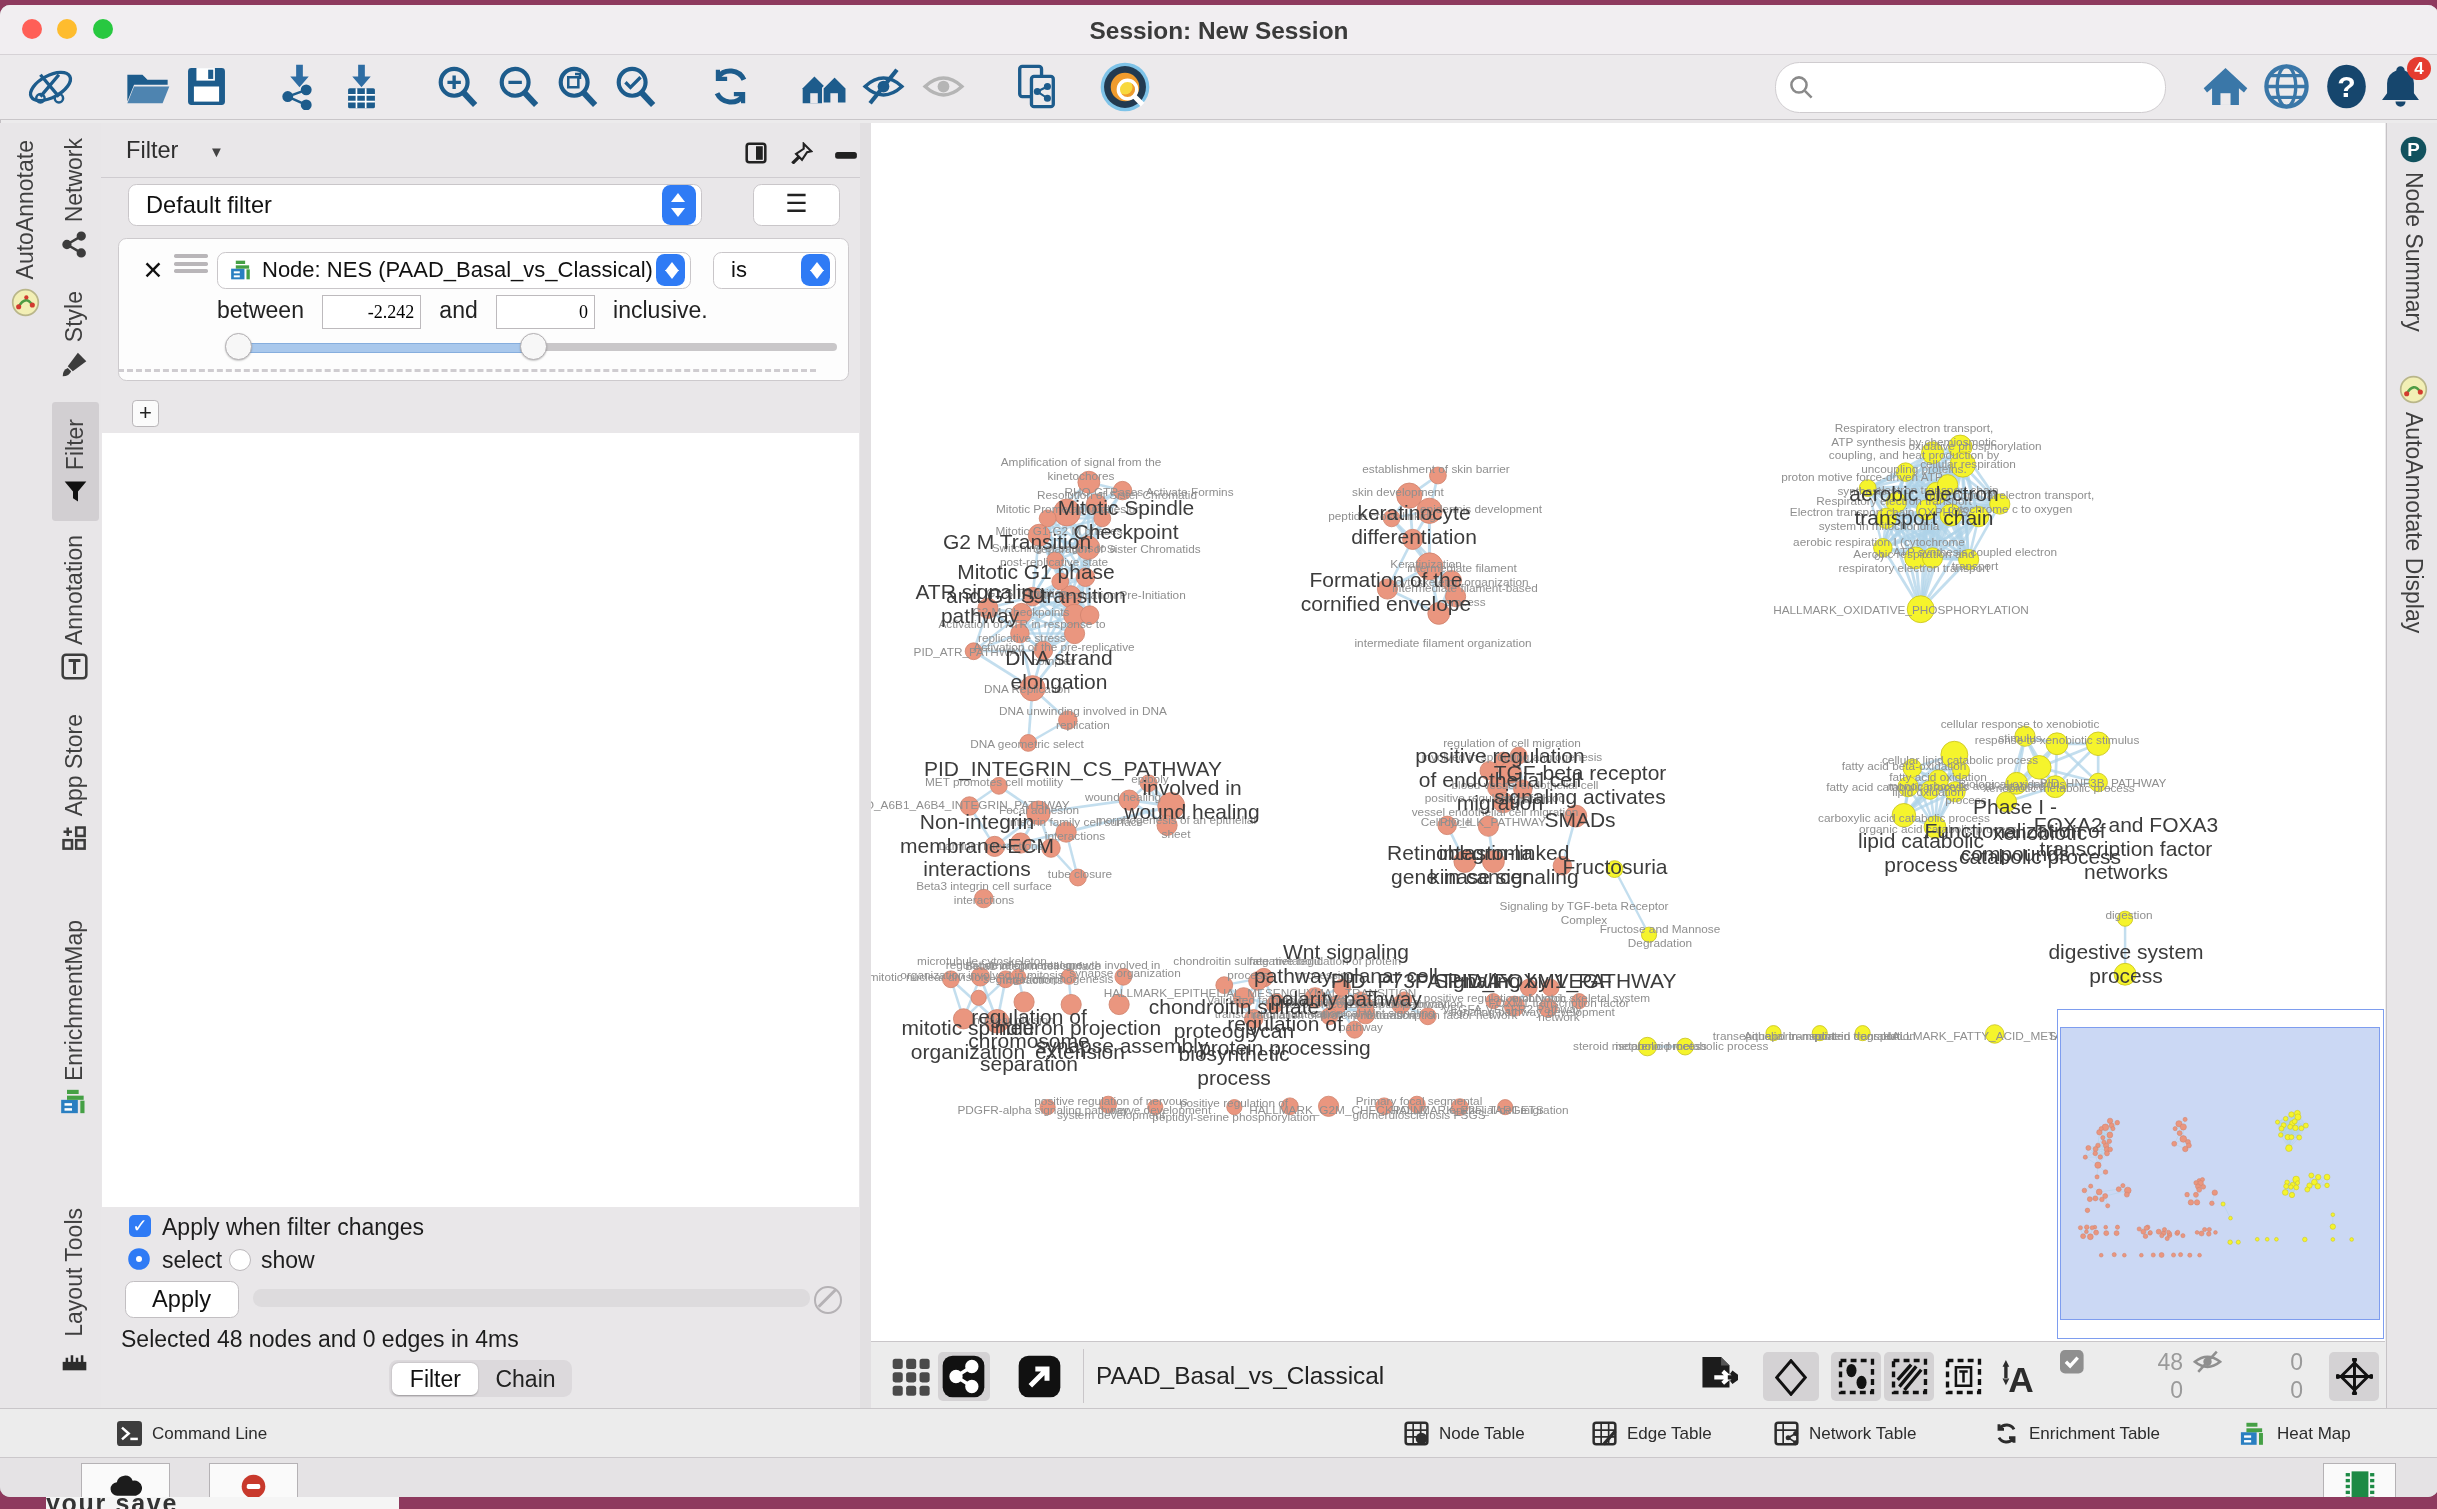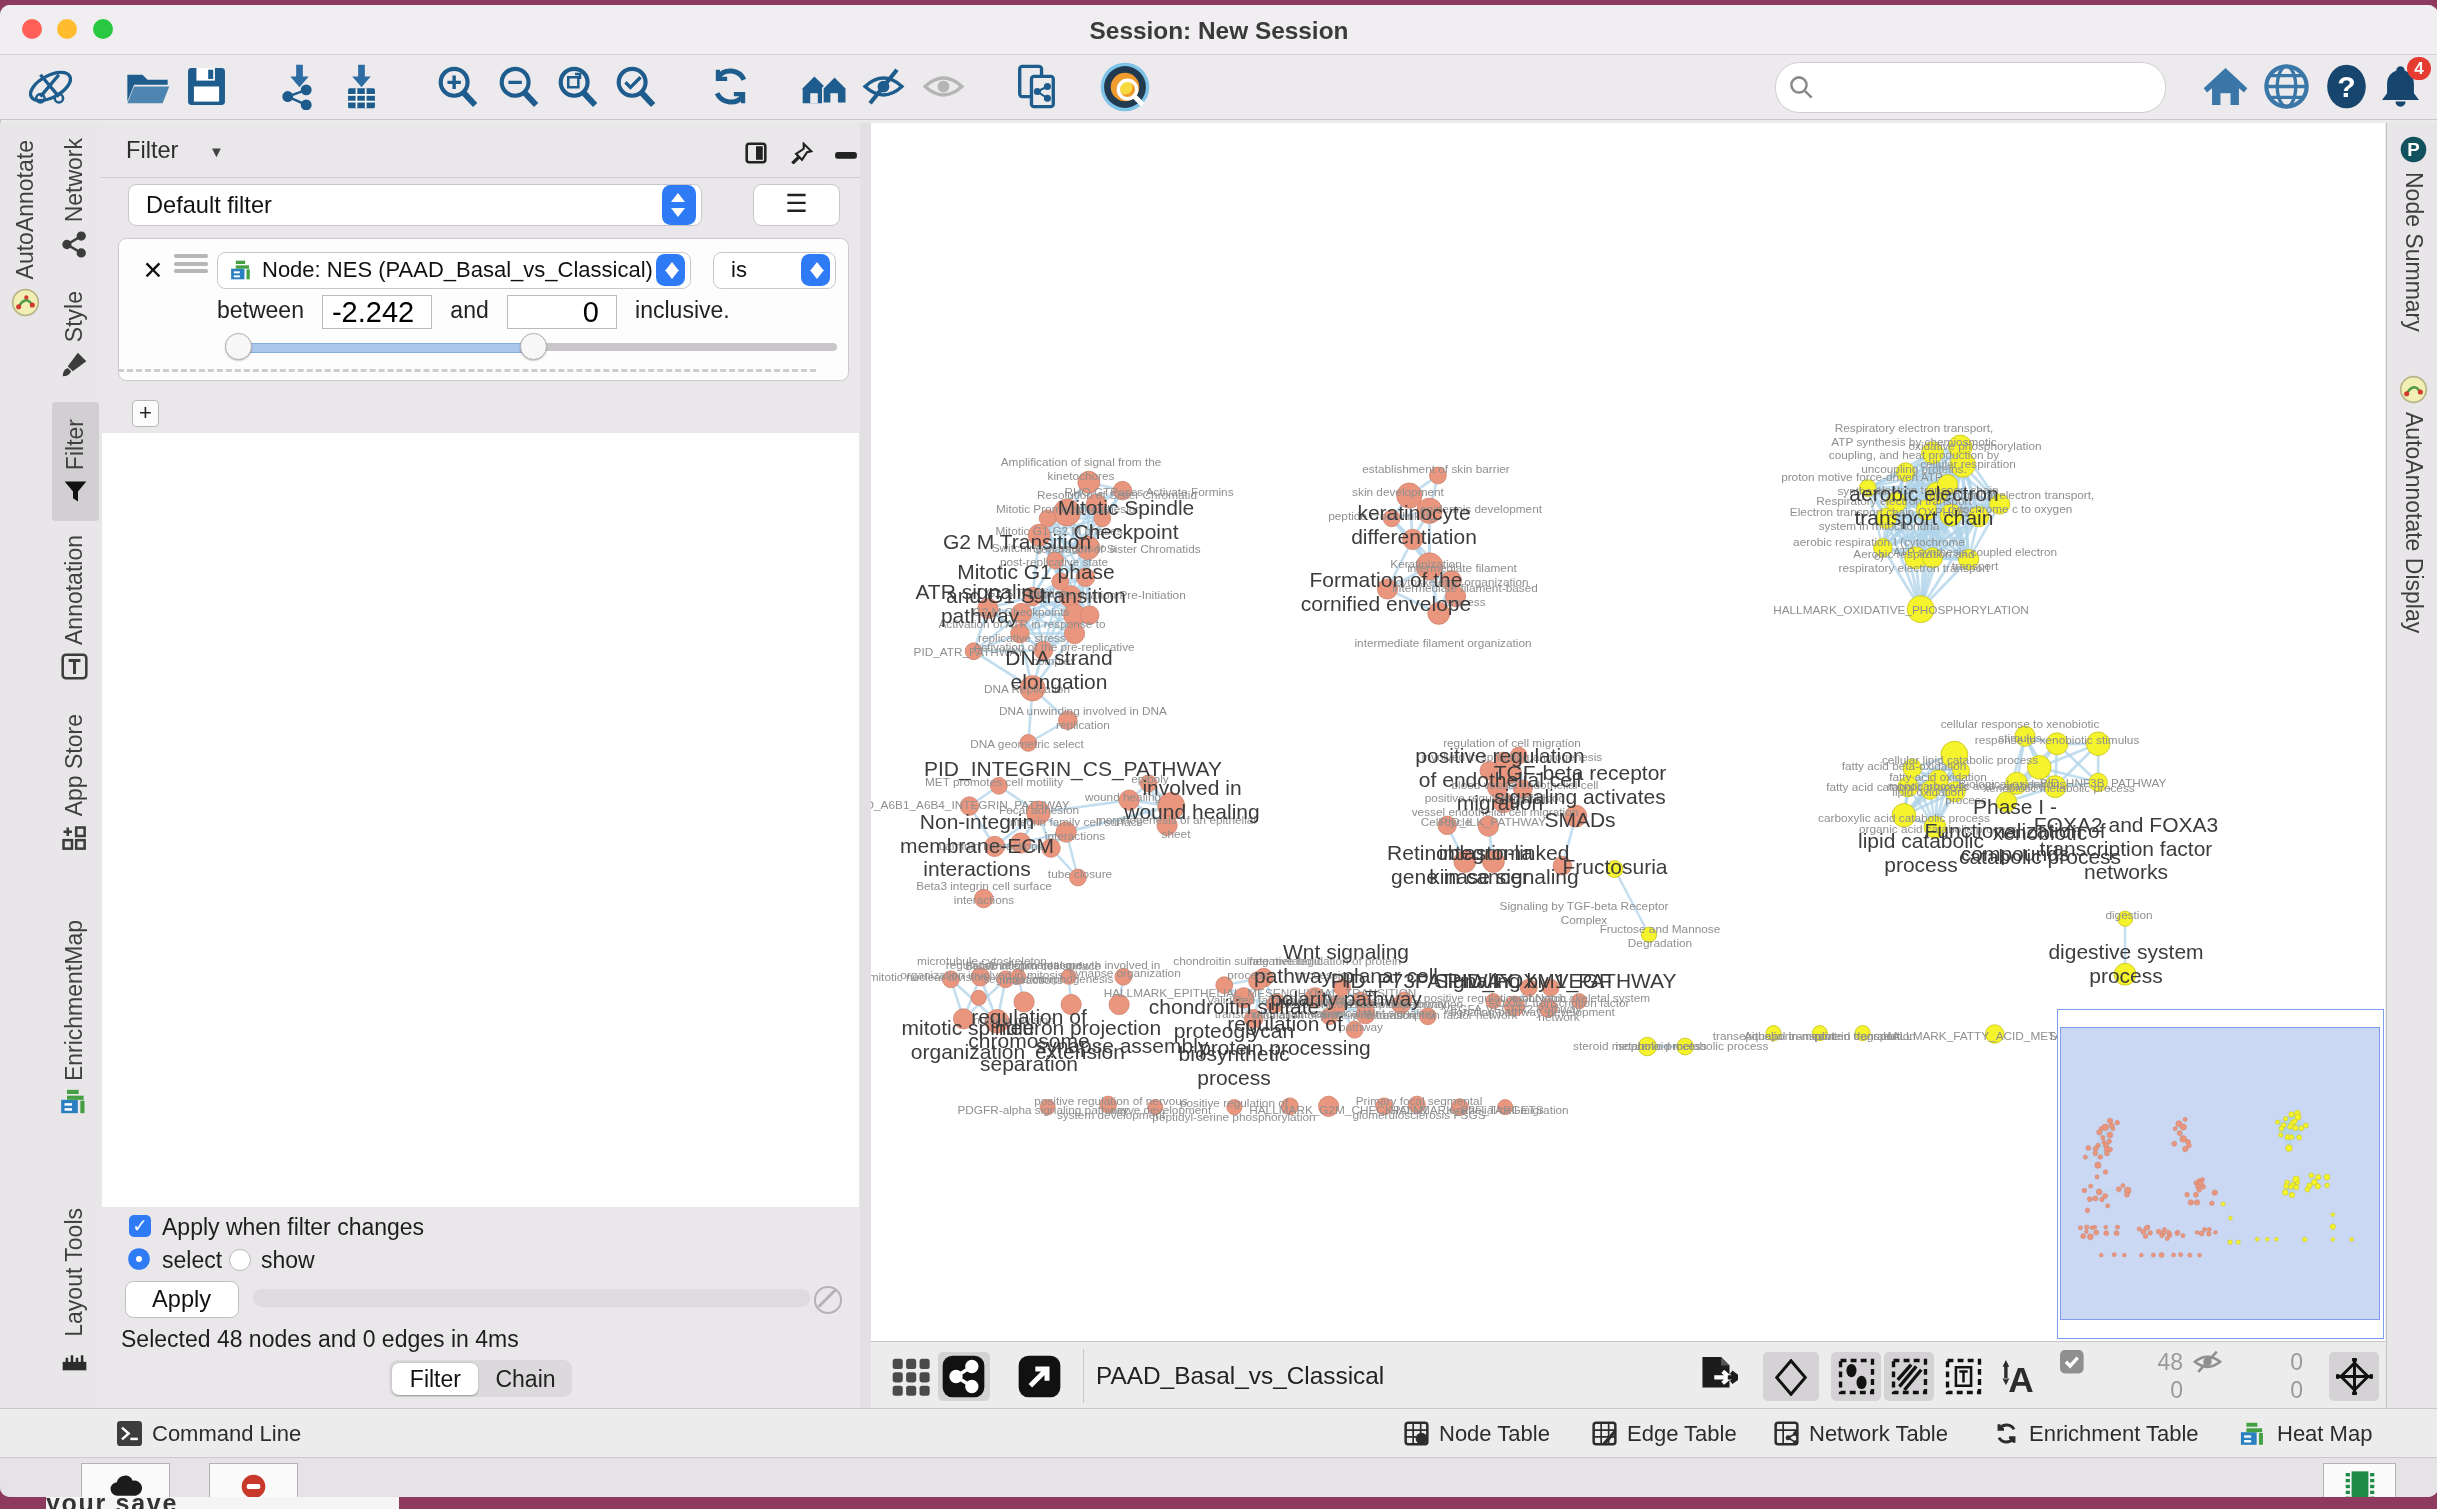--- a/index.html
+++ b/index.html
@@ -36,21 +36,21 @@
   .combo{position:absolute;background:#fff;border:0.8px solid #c9c6c9;border-radius:8.4px;}
   .combo .txt{position:absolute;left:17px;top:50%;transform:translateY(-50%);font-size:23.6px;color:#111;white-space:nowrap;overflow:hidden;}
   .stepper{position:absolute;right:5px;top:50%;transform:translateY(-50%);width:34px;height:40px;background:#2f7bf5;border-radius:8.4px;}
   .stepper:before{content:"";position:absolute;left:9.3px;top:7.6px;border:7.6px solid transparent;border-bottom:9.3px solid #fff;border-top:none;}
   .stepper:after{content:"";position:absolute;left:9.3px;bottom:7.6px;border:7.6px solid transparent;border-top:9.3px solid #fff;border-bottom:none;}
   #menu-btn{position:absolute;left:652px;top:61px;width:85px;height:40px;background:#fff;border:0.8px solid #c9c6c9;border-radius:8.4px;text-align:center;font-size:25px;color:#222;line-height:37px;font-weight:bold;}
   #cond-box{position:absolute;left:17px;top:115px;width:729px;height:141px;background:#fdfdfd;border:0.8px solid #cdcacd;border-radius:8.4px;}
   #cond-x{position:absolute;left:23.6px;top:17px;font-size:25px;font-weight:bold;color:#111;}
   .hbar{position:absolute;left:55px;width:34px;height:4.2px;background:#b9b6b9;border-radius:1.7px;}
   #between-row{position:absolute;left:98px;top:56px;font-size:23px;color:#222;}
-  .numfield{display:inline-block;width:89px;height:30px;border:0.8px solid #bdbabd;background:#fff;font-size:29px;text-align:right;padding-right:17px;vertical-align:middle;}
+  .numfield{display:inline-block;width:89px;height:30px;border:0.8px solid #bdbabd;background:#fff;font-size:18px;text-align:right;padding-right:6px;vertical-align:middle;font-family:Liberation Serif, serif;}
   #slider{position:absolute;left:109px;top:94px;width:609px;height:25px;}
   #slider .track{position:absolute;left:0;top:10px;width:100%;height:7.6px;background:#c9c7c9;border-radius:4.2px;}
   #slider .fill{position:absolute;top:10px;height:7.6px;background:#a9c8ec;border:0.8px solid #86aede;border-radius:4.2px;}
   #slider .thumb{position:absolute;top:0;width:25px;height:25px;background:#f7f7f7;border:0.8px solid #b3b0b3;border-radius:50%;box-shadow:0 0.8px 1.7px rgba(0,0,0,.25);}
   #dash-sep{position:absolute;left:17px;top:246px;width:698px;border-top:3.4px dashed #cfccd0;}
   #add-btn{position:absolute;left:31px;top:277px;width:25px;height:25px;background:#fbfbfb;border:0.8px solid #b9b6b9;border-radius:4.2px;font-size:22px;line-height:23.6px;text-align:center;color:#222;}
   #fp-white{position:absolute;left:0.8px;top:310px;width:757px;height:774px;background:#fff;}
   .checkbox{position:absolute;width:22px;height:22px;background:#2f7bf5;border-radius:5px;color:#fff;font-size:18.5px;line-height:22px;text-align:center;font-weight:bold;}
   .radio{position:absolute;width:20px;height:20px;border-radius:50%;}
   .radio.on{background:#2f7bf5;box-shadow:0 0 0 0.8px #2f7bf5;}
@@ -76,21 +76,21 @@
   #nav-viewport{position:absolute;left:1.7px;top:17px;width:318px;height:291px;background:#cbd8f4;border:1.7px solid #7e9def;}
   
   #net-toolbar{position:absolute;left:871px;top:1336px;width:1514px;height:67px;background:#ececec;border-top:0.8px solid #c9c6c9;}
   .ntb-btn{position:absolute;top:10px;height:49px;border-radius:5px;}
   .pressed{background:#d4d2d4;}
   #ntb-sep1{position:absolute;left:212px;top:6.7px;width:0.8px;height:54px;background:#c9c6c9;}
   #ntb-title{position:absolute;left:225px;top:20px;font-size:24.4px;color:#222;}
   .cnt{position:absolute;width:59px;text-align:right;font-size:23px;color:#9a9a9a;}
   
   #bottom-bar{position:absolute;left:0;top:1403px;width:100%;height:49px;background:#ececec;border-top:0.8px solid #c9c6c9;}
-  .bb-item{position:absolute;top:0;height:49px;display:flex;align-items:center;gap:10px;font-size:22px;color:#2c2c2c;}
+  .bb-item{position:absolute;top:0;height:49px;display:flex;align-items:center;gap:10px;font-size:17px;color:#2c2c2c;}
   
   #status-row{position:absolute;left:0;top:1452px;width:100%;height:40px;background:#e5e3e5;border-top:0.8px solid #cbc8cb;}
   .sr-btn{position:absolute;top:5px;width:87px;height:44px;background:#fafafa;border:1.7px solid #b5b2b5;display:flex;align-items:center;justify-content:center;}
 </style>
 </head>
 <body>
 
 <div id="screen">
   <div id="behind-sliver"><span>your  save</span></div>
   <div id="window">

